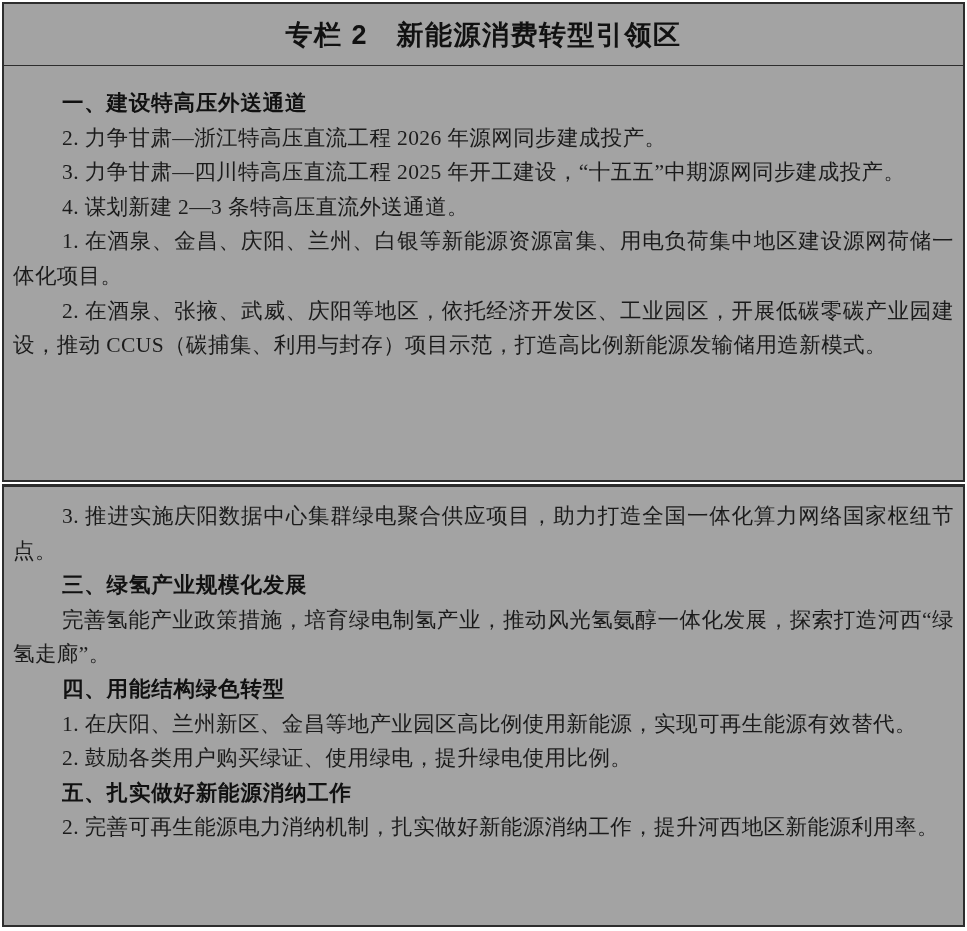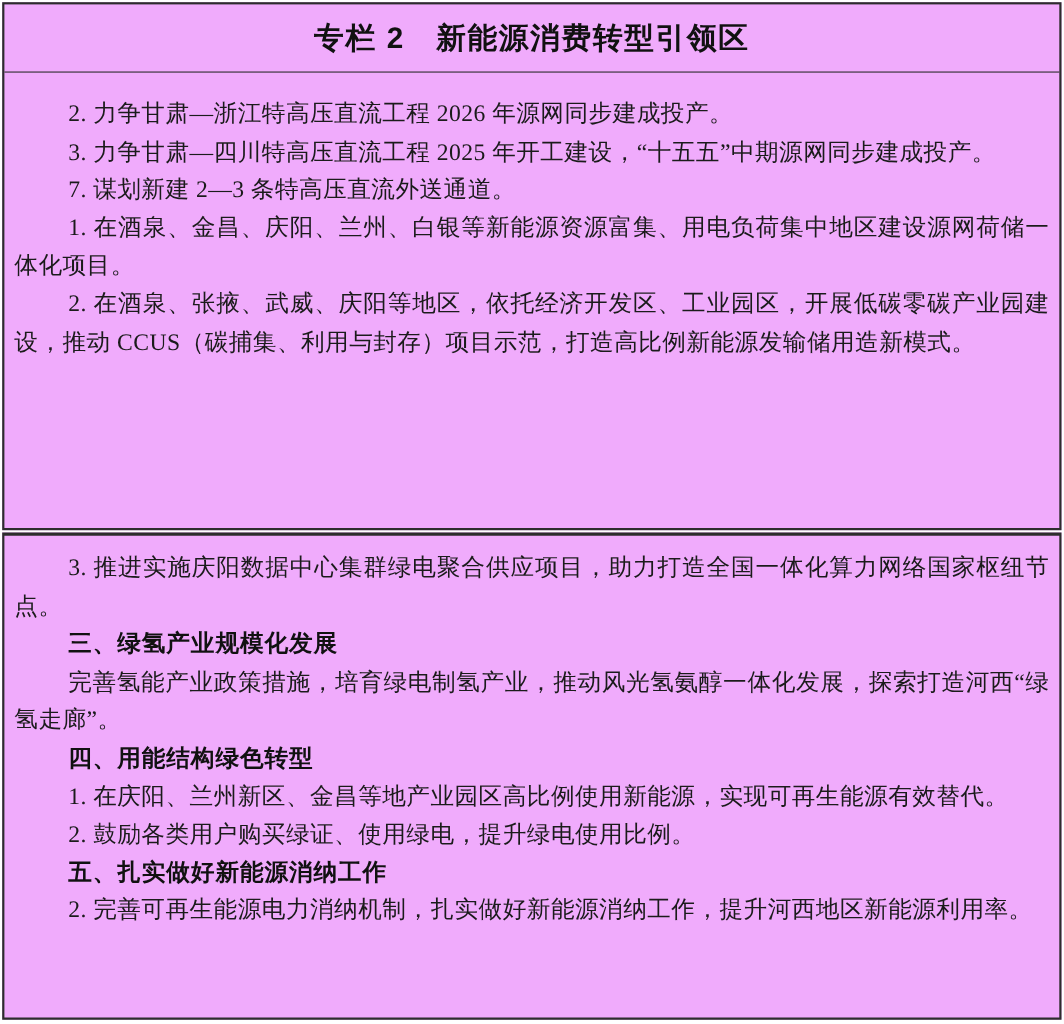--- a/index.html
+++ b/index.html
@@ -15,21 +15,21 @@
     color: #1b1b1b;
     font-family: "Liberation Serif", "DejaVu Serif", serif;
     overflow: hidden;
   }
   .panel {
     position: absolute;
     left: 2px;
     width: 963px;
     box-sizing: border-box;
     border: 2px solid #2d2d2d;
-    background: #f0abfc;
+    background: #a3a3a3;
   }
   .panel-top {
     top: 2px;
     height: 480px;
   }
   .panel-bottom {
     top: 484px;
     height: 443px;
     border-top-width: 3px;
   }
@@ -68,23 +68,24 @@
   }
 </style>
 </head>
 <body>
 
 <div class="page">
 
   <section class="panel panel-top">
     <header class="title-bar">专栏 2　新能源消费转型引领区</header>
     <div class="content">
+        <p class="para heading">一、建设特高压外送通道</p>
         <p class="para body">2. 力争甘肃—浙江特高压直流工程 2026 年源网同步建成投产。</p>
         <p class="para body">3. 力争甘肃—四川特高压直流工程 2025 年开工建设，“十五五”中期源网同步建成投产。</p>
-        <p class="para body">7. 谋划新建 2—3 条特高压直流外送通道。</p>
+        <p class="para body">4. 谋划新建 2—3 条特高压直流外送通道。</p>
         <p class="para body">1. 在酒泉、金昌、庆阳、兰州、白银等新能源资源富集、用电负荷集中地区建设源网荷储一体化项目。</p>
         <p class="para body">2. 在酒泉、张掖、武威、庆阳等地区，依托经济开发区、工业园区，开展低碳零碳产业园建设，推动 CCUS（碳捕集、利用与封存）项目示范，打造高比例新能源发输储用造新模式。</p>
       </div>
   </section>
 
   <section class="panel panel-bottom">
     <div class="content">
         <p class="para body">3. 推进实施庆阳数据中心集群绿电聚合供应项目，助力打造全国一体化算力网络国家枢纽节点。</p>
         <p class="para heading">三、绿氢产业规模化发展</p>
         <p class="para body">完善氢能产业政策措施，培育绿电制氢产业，推动风光氢氨醇一体化发展，探索打造河西“绿氢走廊”。</p>

